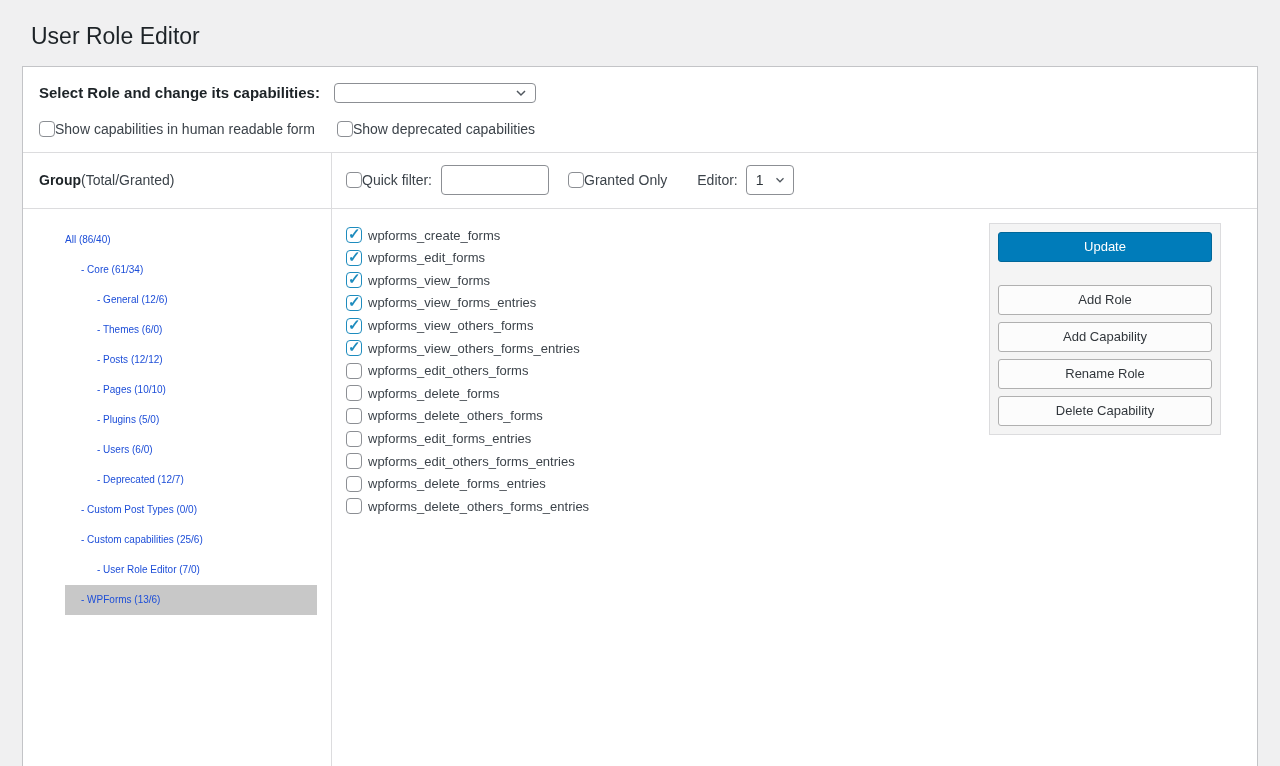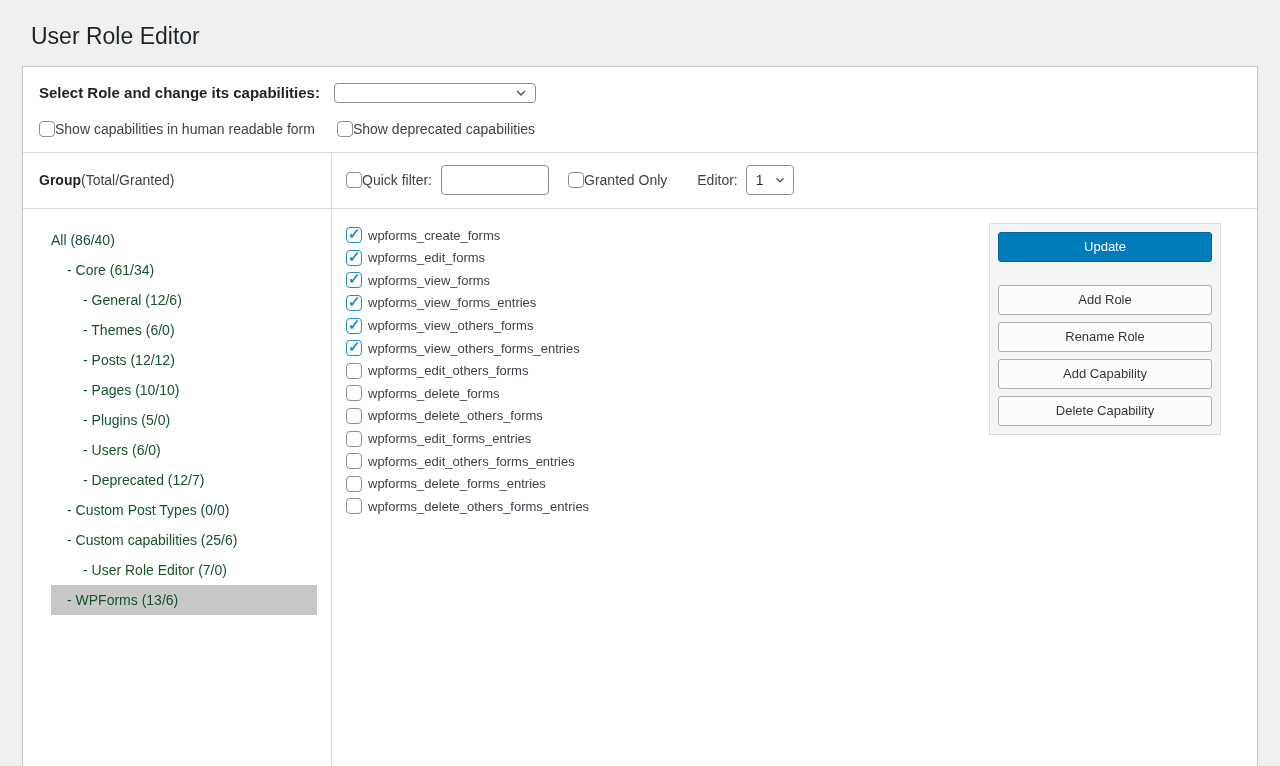--- a/index.html
+++ b/index.html
@@ -100,22 +100,22 @@
     width:108px; height:30px;
     border:1px solid #8c8f94; border-radius:4px;
     padding:0 8px; font-family:"Liberation Sans", sans-serif; font-size:13px;
     margin-right:19px;
   }
   .granted-only{ margin-right:30px; }
   .col-label{ margin-right:8px; color:#3c434a; }
   
   .group-tree{ padding:16px 14px 0 28px; }
   .group-item{
-    line-height:30px; font-size:14px; color:#14532d;
-    cursor:pointer; white-space:nowrap;
+    line-height:30px; font-size:10px; color:#1d4ed8;
+    cursor:pointer; white-space:nowrap;margin-left:14px;
   }
   .group-item.indent-1{ padding-left:16px; }
   .group-item.indent-2{ padding-left:32px; }
   .group-item.selected{ background:var(--selected-group-bg);padding-left:16px; }
   
   .content-row{
     display:flex; align-items:flex-start;
     padding:14px 12px 0 14px; flex:1; min-height:0;
   }
   .cap-list{ flex:1; min-width:0; padding-top:1px; }
@@ -301,22 +301,22 @@
               <label class="cap-item">
     <input type="checkbox" style="">
     <span class="cap-name">wpforms_delete_others_forms_entries</span>
   </label>
             </div>
 
           <div class="actions-panel">
             <button class="btn primary">Update</button>
             <div class="btn-group">
               <button class="btn">Add Role</button>
+              <button class="btn">Add Capability</button>
               <button class="btn">Rename Role</button>
-              <button class="btn">Add Capability</button>
               <button class="btn">Delete Capability</button>
             </div>
           </div>
         </div>
 
       </div>
     </div>
   </div>
 </div>
 

